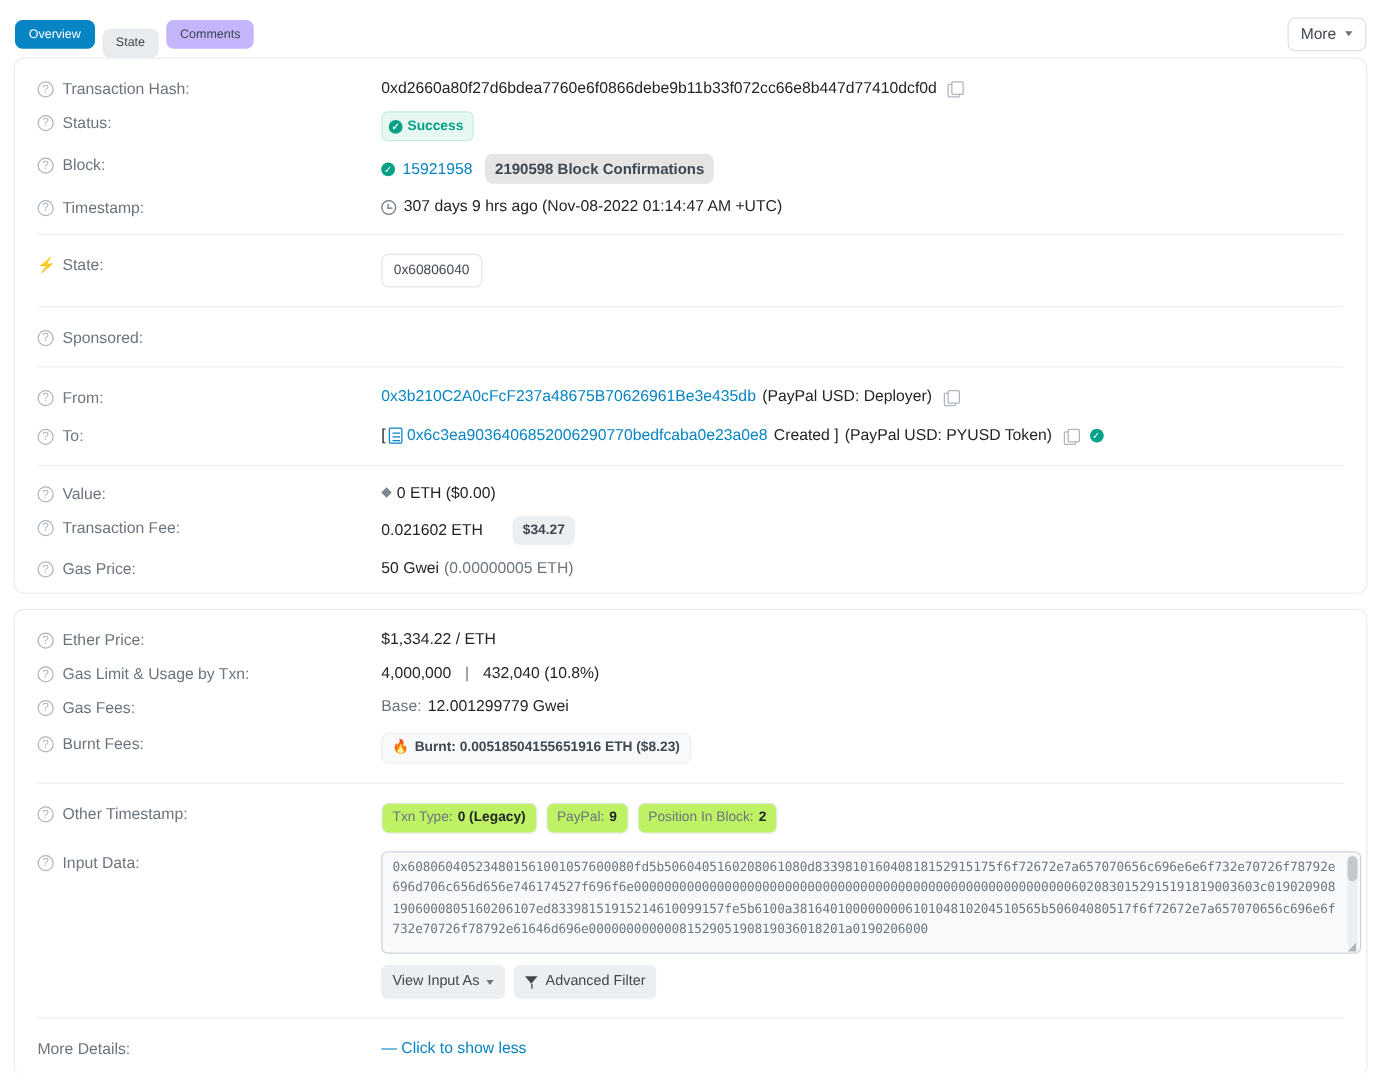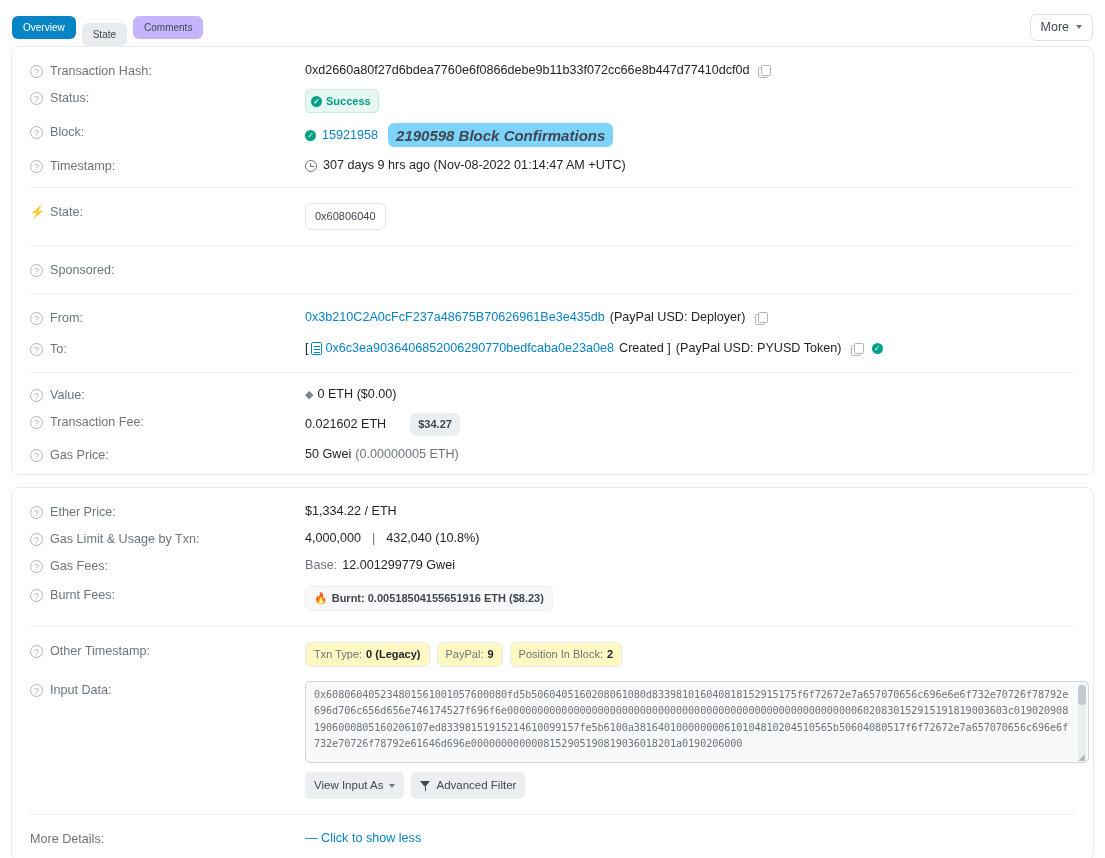--- a/index.html
+++ b/index.html
@@ -147,34 +147,33 @@
   .chk.plain { background: #00a186; }
 
   .pill {
     background: #ffffff; border: 1px solid #e2e5e8;
     border-radius: 6px; padding: 3px 8px;
     font-size: 11px; font-weight: 700; color: #3f4750;
     display: inline-flex; align-items: center; gap: 4px;
   }
   .pill.soft { background: #f8f9fa; border-color: #eceff1; }
   .pill.grey { background: #eceff1; border: none; color: #3f4750; }
-  .pill.attr { background: #fef9c3; border: 1px solid #e9ecef; font-weight: 400; color: #6c757d; }
+  .pill.attr { background: #bef264; border: 1px solid #e9ecef; font-weight: 400; color: #6c757d; }
   .pill.attr b { color: #212529; font-weight: 700; }
   .pill.method {
     background: #ffffff; border: 1px solid #e2e5e8;
     font-size: 11px; color: #3f4750; font-weight: 400;
     padding: 4px 9px;
   }
 
   .conf-pill {
-    background: #7dd3fc; border-radius: 6px;
-    padding: 3.5px 8px; font-size: 15px;
+    background: #e5e5e5; border-radius: 6px;
+    padding: 3.5px 8px; font-size: 12px;
     font-weight: 700; color: #3f4750;
     margin-left: 10px;
-    font-style: italic;
   }
 
   .eth-glyph { color: #7b8793; font-size: 11px; margin-right: 4px; }
   .clock-glyph {
     display: inline-block; width: 12px; height: 12px;
     border: 1.2px solid #6c757d; border-radius: 50%;
     position: relative; margin-right: 6px; vertical-align: -2px;
   }
   .clock-glyph::after {
     content: ""; position: absolute; left: 4.3px; top: 2px;

